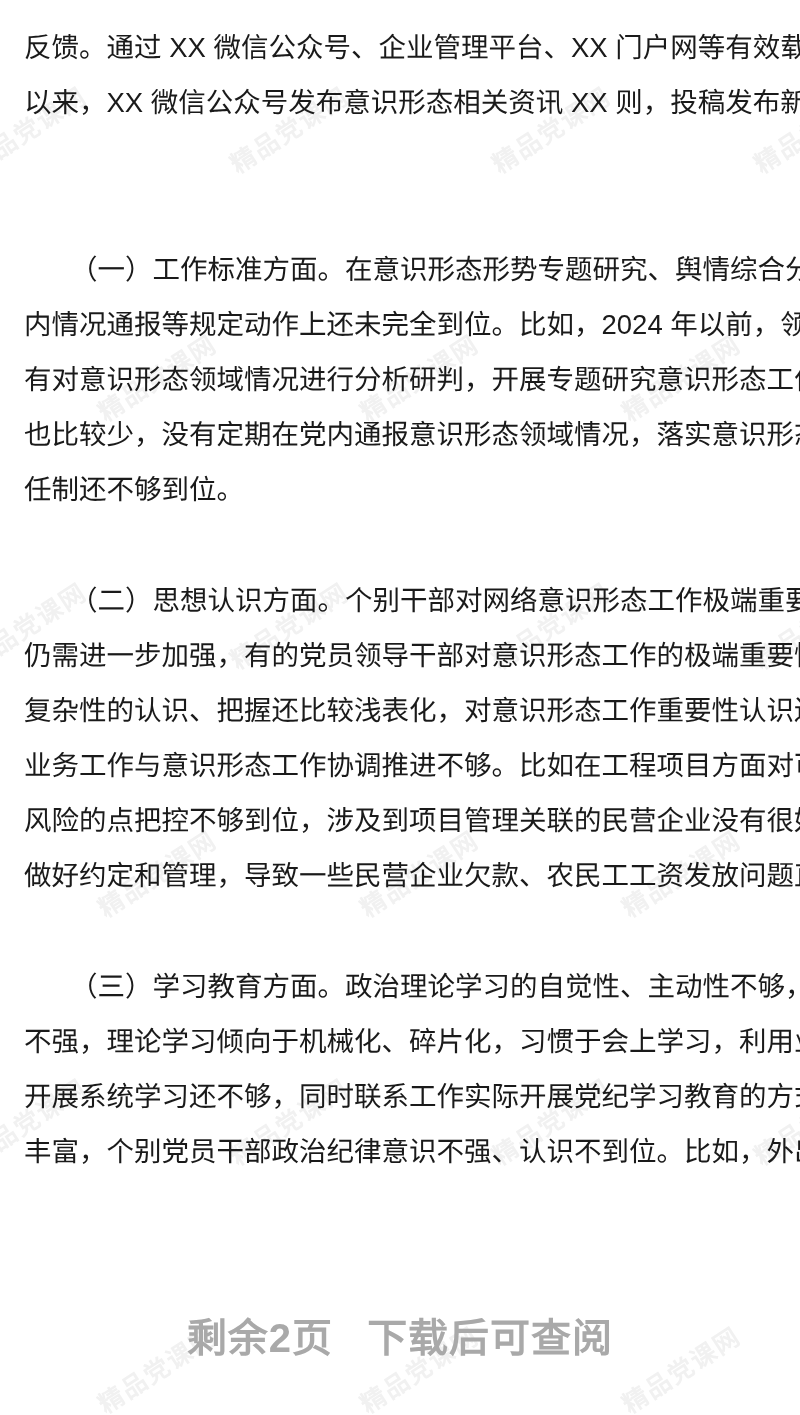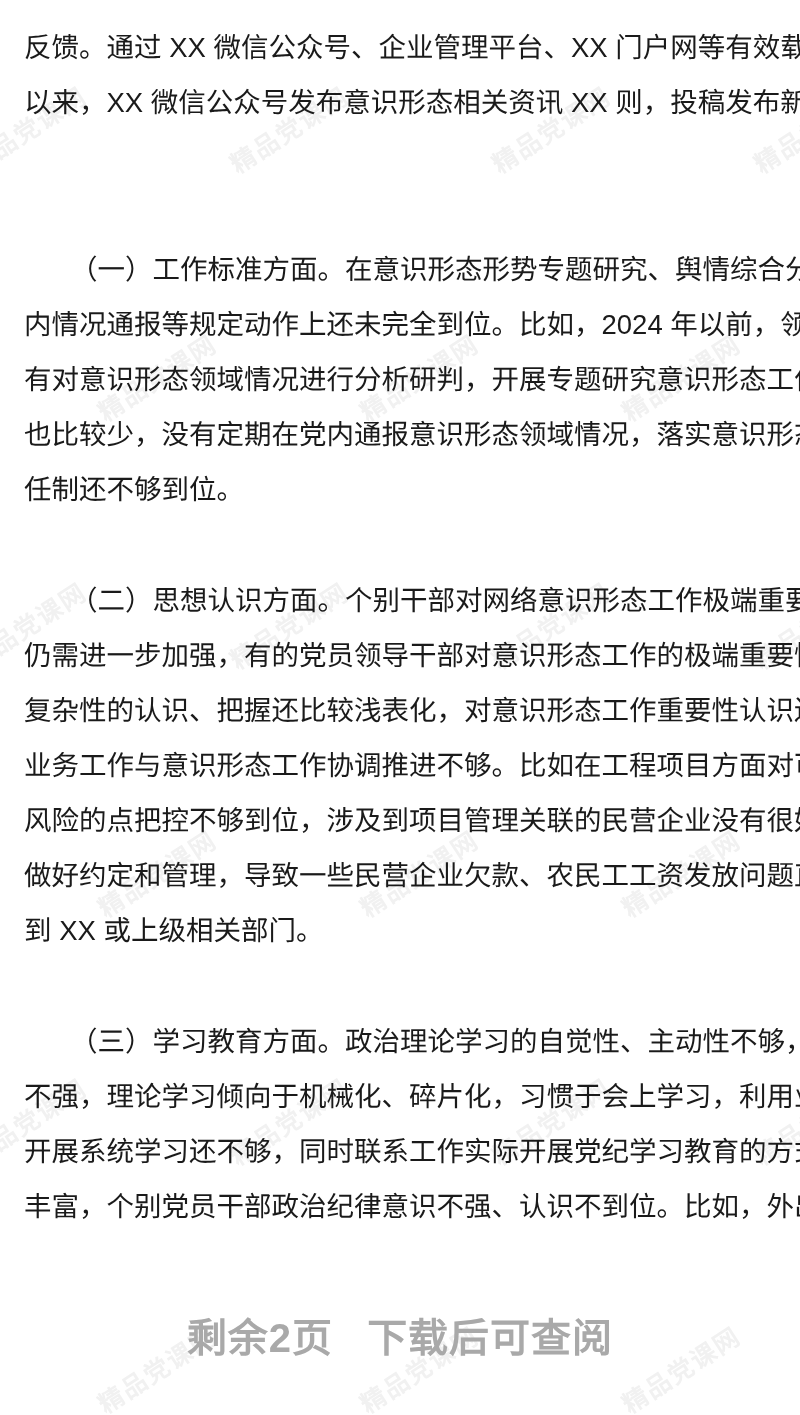--- a/index.html
+++ b/index.html
@@ -128,21 +128,20 @@
       <div class="line">有对意识形态领域情况进行分析研判，开展专题研究意识形态工作的次数</div>
       <div class="line">也比较少，没有定期在党内通报意识形态领域情况，落实意识形态工作责</div>
       <div class="line">任制还不够到位。</div>
       <div class="line blank" style="height: 56px;"></div>
       <div class="line indent">（二）思想认识方面。个别干部对网络意识形态工作极端重要性认识</div>
       <div class="line">仍需进一步加强，有的党员领导干部对意识形态工作的极端重要性和形势</div>
       <div class="line">复杂性的认识、把握还比较浅表化，对意识形态工作重要性认识还不到位，</div>
       <div class="line">业务工作与意识形态工作协调推进不够。比如在工程项目方面对可能存在</div>
       <div class="line">风险的点把控不够到位，涉及到项目管理关联的民营企业没有很好地提前</div>
       <div class="line">做好约定和管理，导致一些民营企业欠款、农民工工资发放问题直接投诉</div>
-      <div class="line">到 XX 或上级相关部门。</div>
       <div class="line blank" style="height: 56px;"></div>
       <div class="line indent">（三）学习教育方面。政治理论学习的自觉性、主动性不够，系统性</div>
       <div class="line">不强，理论学习倾向于机械化、碎片化，习惯于会上学习，利用业余时间</div>
       <div class="line">开展系统学习还不够，同时联系工作实际开展党纪学习教育的方式还有待</div>
       <div class="line">丰富，个别党员干部政治纪律意识不强、认识不到位。比如，外出现场参</div>
     </div>
 
   <div class="footer-notice">
     <span>剩余2页</span><span class="footer-gap"></span><span>下载后可查阅</span>
   </div>

